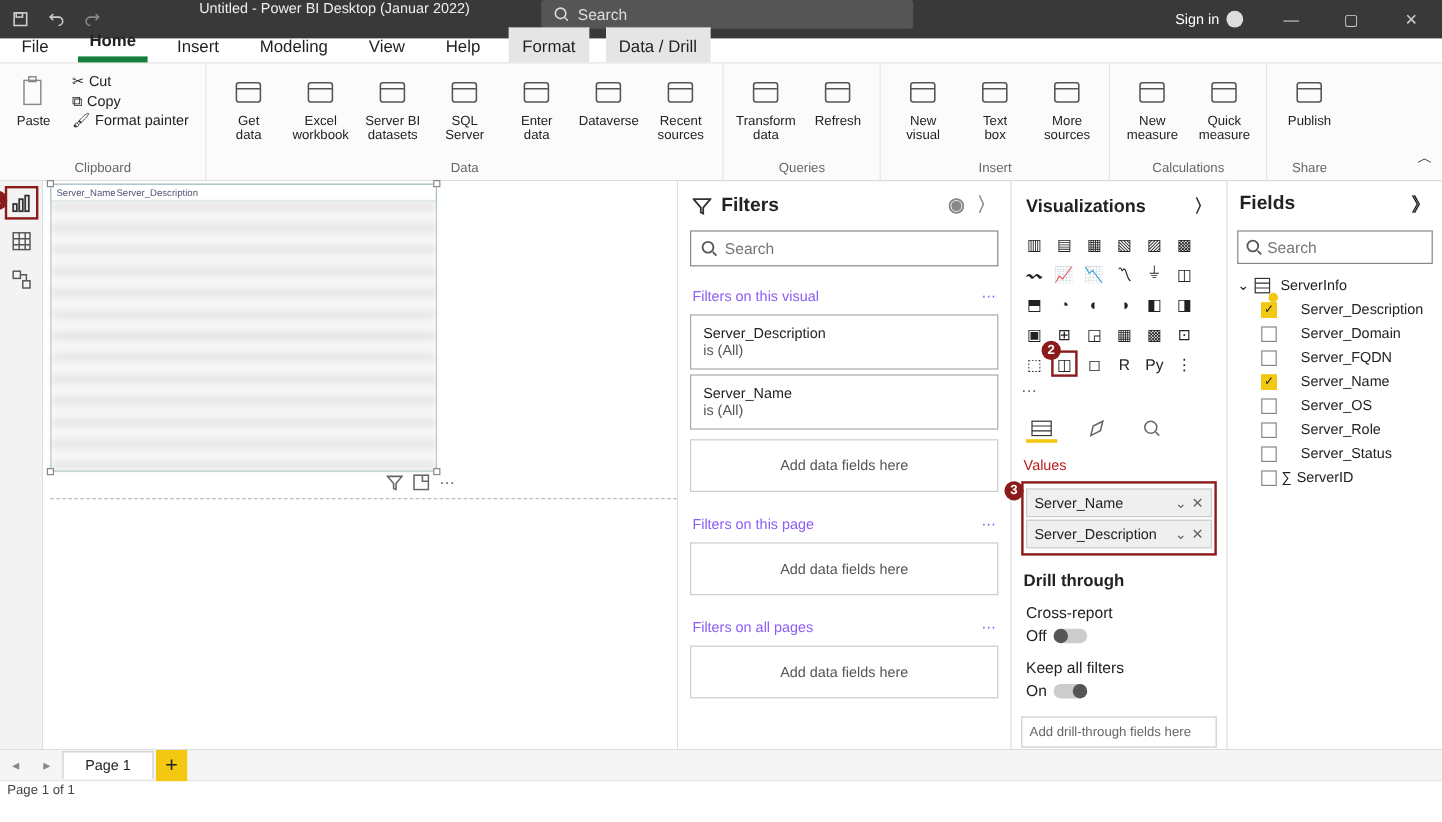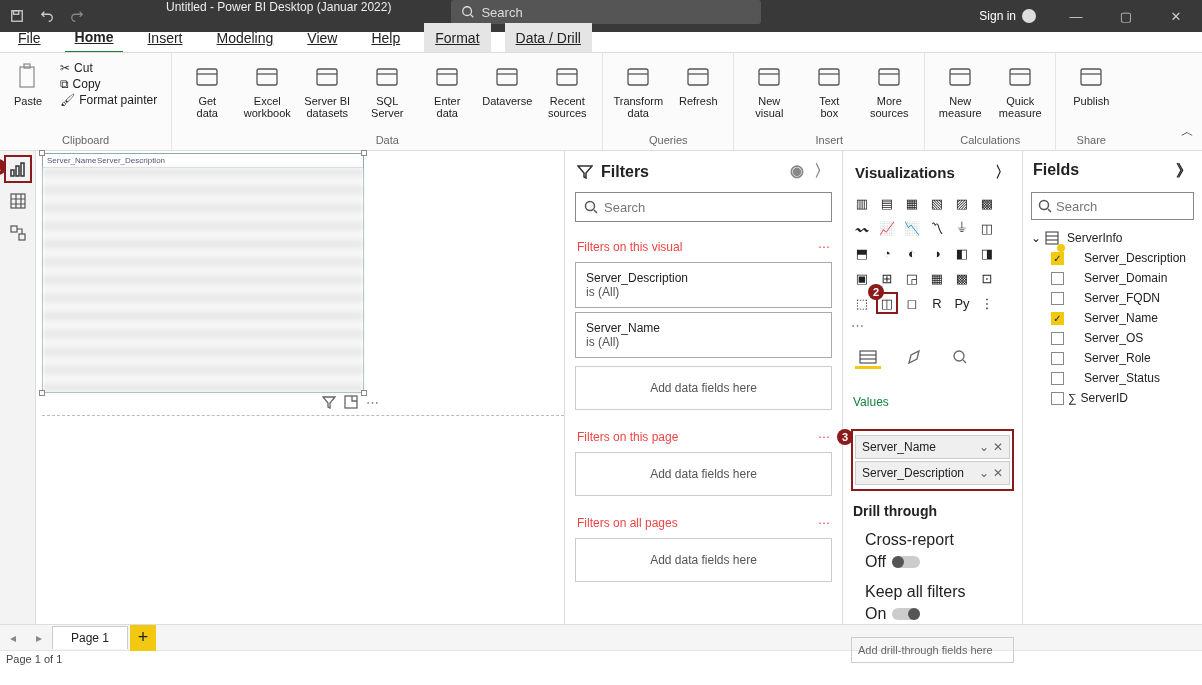--- a/index.html
+++ b/index.html
@@ -10,23 +10,23 @@
 .titlebar-left { display: flex; align-items: center; gap: 12px; padding-left: 8px; }
 .tb-icon { width: 18px; height: 18px; display: flex; align-items: center; justify-content: center; color: #ccc; cursor: pointer; }
 .tb-title { margin-left: 80px; font-size: 12px; color: #eee; }
 .searchbox-top { margin-left: 60px; background: #555; border-radius: 3px; height: 24px; width: 310px; display: flex; align-items: center; padding: 0 10px; color: #ddd; }
 .titlebar-right { margin-left: auto; display: flex; align-items: center; gap: 6px; padding-right: 4px;}
 .signin { display:flex; align-items:center; gap:6px; font-size:12px; margin-right: 12px;}
 .signin-dot { width:14px;height:14px;border-radius:50%;background:#ddd;}
 .win-btn { width: 44px; height: 32px; display:flex; align-items:center; justify-content:center; color:#ccc; cursor:pointer;}
 
 
-.menubar { height: 21px; display:flex; align-items:flex-end; border-bottom:1px solid #ddd; padding: 0 8px; gap: 14px; text-decoration: underline;}
+.menubar { height: 21px; display:flex; align-items:flex-end; border-bottom:1px solid #ddd; padding: 0 8px; gap: 14px;}
 .menu-item { padding: 6px 10px 6px; font-size:14px; cursor:pointer; }
-.menu-item.active { border-bottom: 1px solid #15803d; font-weight:600;}
+.menu-item.active { border-bottom: 5px solid #15803d; font-weight:600;}
 .menu-item.hl { background:#e5e5e5; border:1px solid #e5e5e5; border-bottom:none; }
 
 
 .ribbon { height: 98px; background: #fbfbfb; border-bottom: 1px solid #ddd; display:flex; position:relative;}
 .rib-group { display:flex; flex-direction:column; align-items:center; padding: 4px 8px 2px; border-right:1px solid #e5e5e5;}
 .rib-items { display:flex; gap:6px; align-items:flex-start; flex:1;}
 .rib-btn { display:flex; flex-direction:column; align-items:center; justify-content:flex-start; width:54px; font-size:11px; text-align:center; padding: 4px 2px; cursor:pointer;}
 .rib-btn .ic { width:32px; height:32px; display:flex; align-items:center; justify-content:center; margin-bottom:2px;}
 .rib-group-label { font-size:11px; color:#666; padding:2px 0; }
 .rib-small { display:flex; flex-direction:column; gap:2px; font-size:12px; padding:4px 6px;}
@@ -47,38 +47,38 @@
 .visual-blur { position:absolute; top:14px; left:0; right:0; bottom:0; background: repeating-linear-gradient(180deg, #e9e9e9 0 8px, #f5f5f5 8px 18px); filter: blur(2px);}
 .visual-tools { position:absolute; left:286px; top:244px; display:flex; gap:8px; color:#666;}
 .dashed { position:absolute; left:6px; right:0; top:264px; border-top:1px dashed #bbb;}
 .sel-handle { position:absolute; width:6px;height:6px; background:#fff; border:1px solid #888;}
 
 
 .pane { border-left:1px solid #ddd; background:#fff; display:flex; flex-direction:column; }
 .pane-hdr { padding: 10px 12px; display:flex; align-items:center; justify-content:space-between; font-size:16px; font-weight:600;}
 .filters-pane { width:278px; }
 .srch { margin: 0 10px 10px; border:1px solid #888; height:30px; display:flex; align-items:center; padding:0 8px; gap:6px; }
-.fsec-label { font-size:12px; color:#ef4444; padding: 8px 12px 4px; display:flex; justify-content:space-between;}
+.fsec-label { font-size:12px; color:#8b5cf6; padding: 8px 12px 4px; display:flex; justify-content:space-between;}
 .filter-card { border:1px solid #aaa; margin: 4px 10px; padding: 8px 10px; font-size:12px;}
 .add-zone { border:1px solid #ccc; margin:4px 10px 12px; padding: 14px; text-align:center; font-size:12px; color:#555;}
 
 
 .viz-pane { width:180px; padding:6px 8px 8px;}
 .viz-hdr { display:flex; align-items:center; justify-content:space-between; font-size:15px; font-weight:600; padding:6px 4px 10px;}
 .viz-grid { display:flex; flex-wrap:wrap; gap:3px; }
 .viz-ic { width:22px; height:22px; display:flex; align-items:center; justify-content:center; cursor:pointer; position:relative;}
 .viz-ic.hl { border:2px solid #8b1a1a;}
 .viz-tabs { display:flex; gap:20px; margin:14px 4px 6px;}
 .viz-tab { width:26px; height:22px; border-bottom:3px solid transparent; display:flex; align-items:center; justify-content:center; cursor:pointer;}
 .viz-tab.active { border-bottom-color:#f2c811;}
-.viz-section-label { font-size:12px; color:#15803d; margin:20px 2px;}
+.viz-section-label { font-size:12px; color:#b91c1c; margin:6px 2px;}
 .well { border:2px solid #8b1a1a; padding:2px;}
 .well-row { background:#efefef; padding:4px 6px; font-size:12px; display:flex; align-items:center; justify-content:space-between; margin:2px 0; border:1px solid #ccc;}
 .drill { font-size:14px; font-weight:600; margin:12px 2px 6px;}
-.toggle-row { font-size:16px; margin:6px 14px; }
+.toggle-row { font-size:13px; margin:6px 4px; }
 .toggle { display:inline-block; width:28px; height:12px; background:#ccc; border-radius:6px; position:relative; vertical-align:middle;}
 .toggle .knob { position:absolute; width:12px; height:12px; border-radius:50%; background:#555; top:0; left:0;}
 .toggle.on .knob { left:16px;}
 .add-small { border:1px solid #ccc; padding:6px; font-size:11px; color:#666; margin-top:8px;}
 
 
 .fields-pane { width:180px; padding:6px 8px;}
 .fields-hdr { display:flex; justify-content:space-between; font-size:16px; font-weight:600; padding:4px 2px 10px;}
 .fields-srch { border:1px solid #888; height:28px; display:flex; align-items:center; padding:0 6px; gap:4px; margin-bottom:8px;}
 .tree-node { font-size:12px; padding:3px 0; display:flex; align-items:center; gap:4px; cursor:pointer;}

